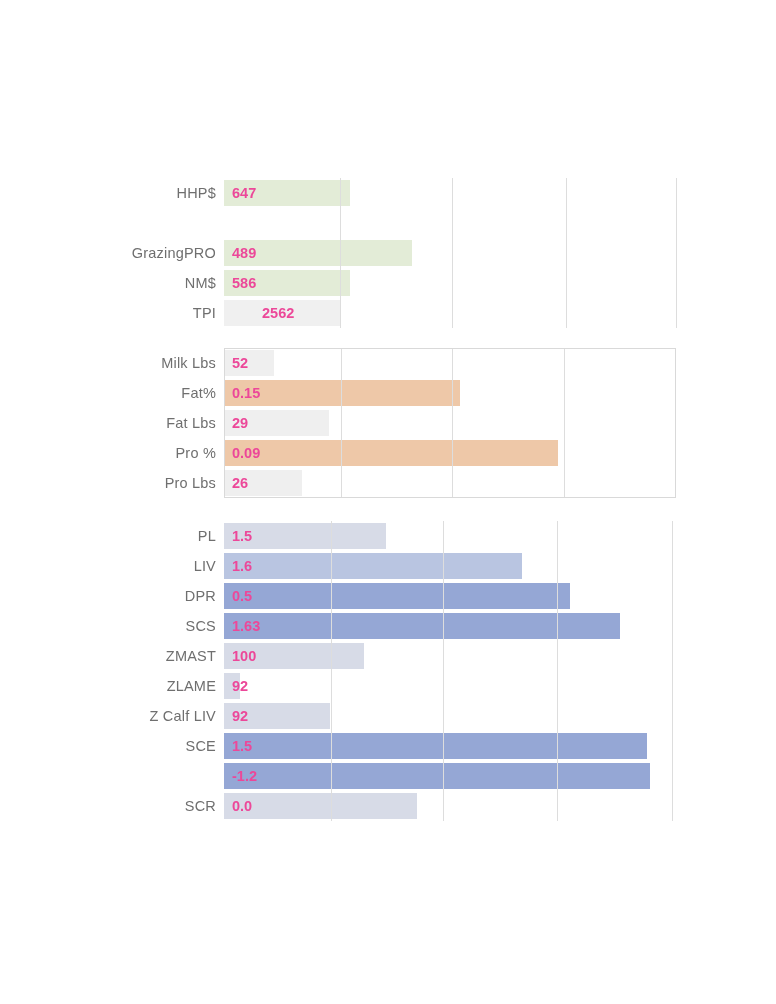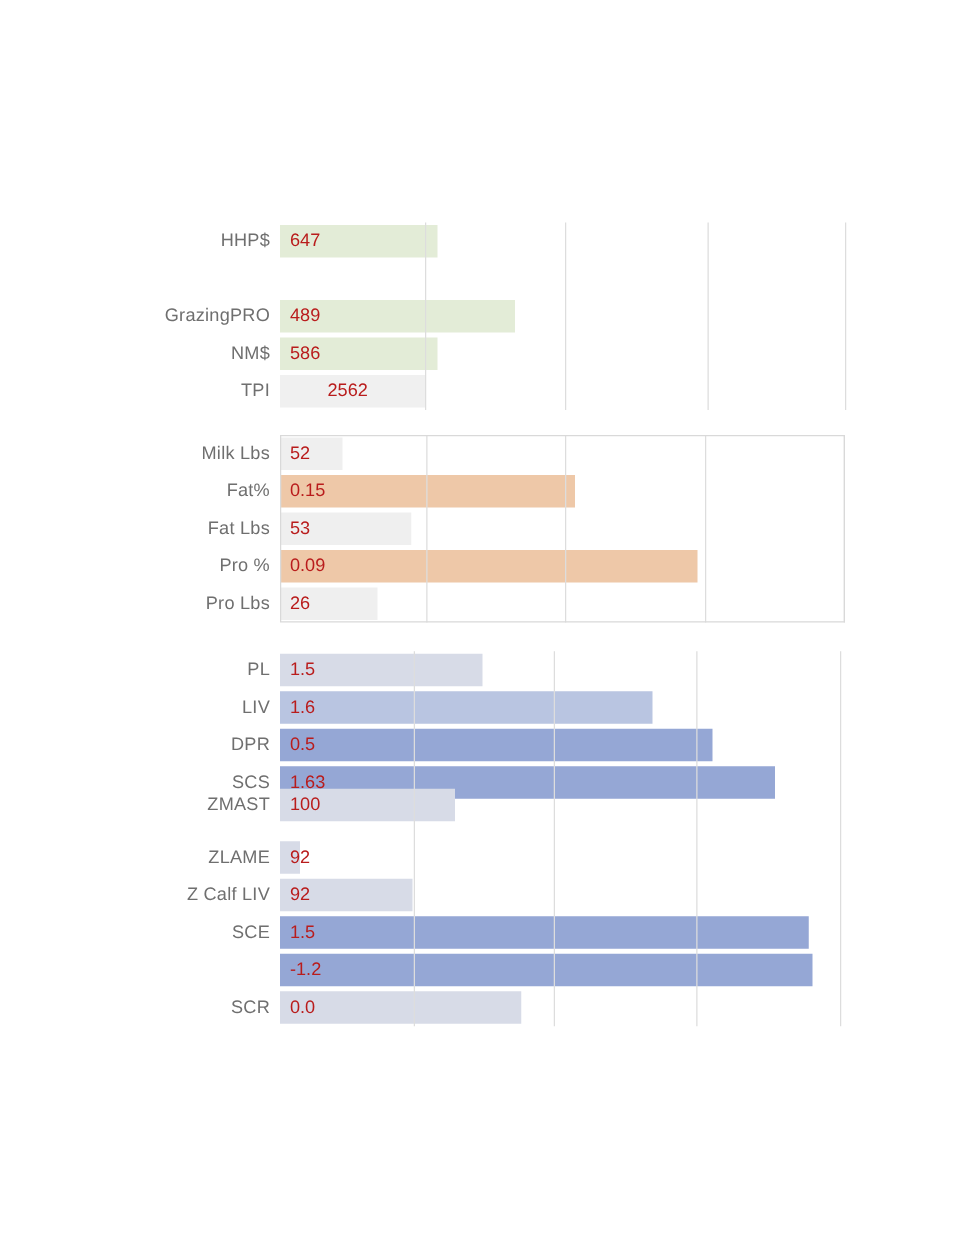--- a/index.html
+++ b/index.html
@@ -58,22 +58,22 @@
     height: 26px;
     border-radius: 0;
   }
   .bar-value {
     position: absolute;
     left: 8px;
     top: 0;
     height: 30px;
     line-height: 30px;
     font-size: 14.5px;
-    font-weight: normal;
-    color: #b91c1c;
+    font-weight: bold;
+    color: #ec4899;
     white-space: nowrap;
     z-index: 3;
   }
   .bar-value.indent {
     left: 38px;
   }
   .gridline {
     position: absolute;
     top: 0;
     width: 1px;
@@ -143,21 +143,21 @@
         <div class="row-label">Fat%</div>
         <div class="plot">
           <div class="bar" style="width: 236px; background: rgb(238, 200, 168);"></div>
           <div class="bar-value">0.15</div>
         </div>
       </div>
       <div class="row" style="top: 60px; position: absolute;">
         <div class="row-label">Fat Lbs</div>
         <div class="plot">
           <div class="bar" style="width: 105px; background: rgb(239, 239, 239);"></div>
-          <div class="bar-value">53</div>
+          <div class="bar-value">29</div>
         </div>
       </div>
       <div class="row" style="top: 90px; position: absolute;">
         <div class="row-label">Pro %</div>
         <div class="plot">
           <div class="bar" style="width: 334px; background: rgb(238, 200, 168);"></div>
           <div class="bar-value">0.09</div>
         </div>
       </div>
       <div class="row" style="top: 120px; position: absolute;">
@@ -195,21 +195,21 @@
           <div class="bar-value">0.5</div>
         </div>
       </div>
       <div class="row" style="top: 90px; position: absolute;">
         <div class="row-label">SCS</div>
         <div class="plot">
           <div class="bar" style="width: 396px; background: rgb(149, 167, 213);"></div>
           <div class="bar-value">1.63</div>
         </div>
       </div>
-      <div class="row" style="top: 108px; position: absolute;">
+      <div class="row" style="top: 120px; position: absolute;">
         <div class="row-label">ZMAST</div>
         <div class="plot">
           <div class="bar" style="width: 140px; background: rgb(215, 219, 231);"></div>
           <div class="bar-value">100</div>
         </div>
       </div>
       <div class="row" style="top: 150px; position: absolute;">
         <div class="row-label">ZLAME</div>
         <div class="plot">
           <div class="bar" style="width: 16px; background: rgb(215, 219, 231);"></div>

